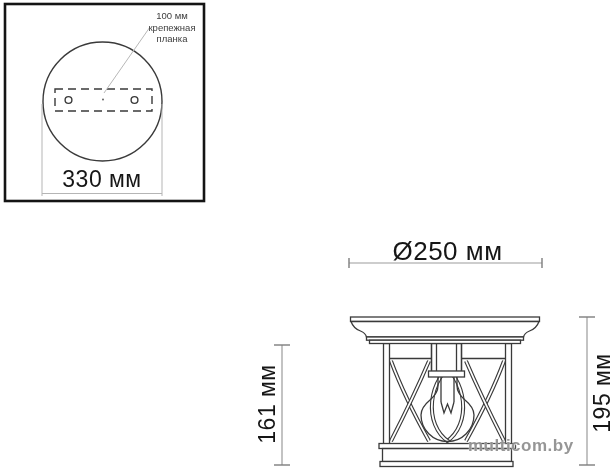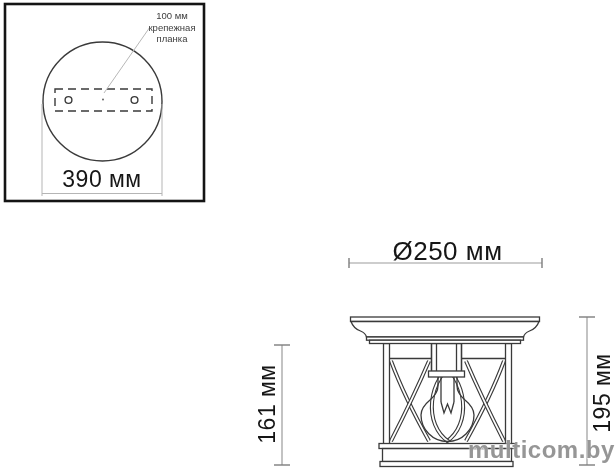--- a/index.html
+++ b/index.html
@@ -39,21 +39,21 @@
     width: 120px; height: 26px;
     font-size: 23px; letter-spacing: 0.5px;
     transform: rotate(-90deg);
     line-height: 26px;
   }
   .dim-161 { left: 207px; top: 391px; }
   .dim-195 { left: 542px; top: 380px; }
   .watermark {
     position: absolute;
     left: 468px; top: 436px;
-    font-size: 24px;
+    font-size: 17px;
     font-weight: bold;
     letter-spacing: 0.5px;
     color: rgba(132,132,132,0.85);
     text-shadow: 0 1px 1px rgba(255,255,255,0.9), 0 0 2px rgba(255,255,255,0.5);
     white-space: nowrap;
   }
 </style>
 </head>
 <body>
 
@@ -156,21 +156,21 @@
         <rect x="382.5" y="448.5" width="129" height="13" fill="none"></rect>
         <rect x="380" y="461.5" width="133" height="5" fill="#ffffff"></rect>
       </g>
     </g>
   </svg>
 
   <div class="txt callout-label">100 мм
 крепежная
 планка</div>
 
-  <div class="txt dim-top-250">390 мм</div>
+  <div class="txt dim-top-250">330 мм</div>
 
   <div class="txt dim-dia-250">Ø250 мм</div>
 
   <div class="txt dim-rot dim-161">161 мм</div>
 
   <div class="txt dim-rot dim-195">195 мм</div>
 
   <div class="watermark">multicom.by</div>
 
 </div>

